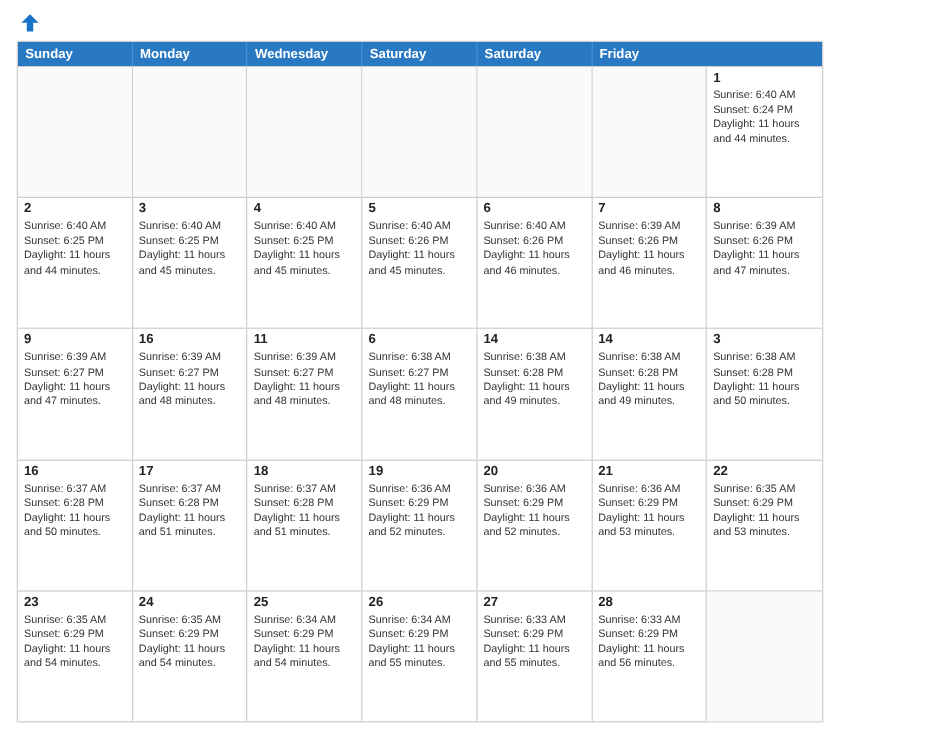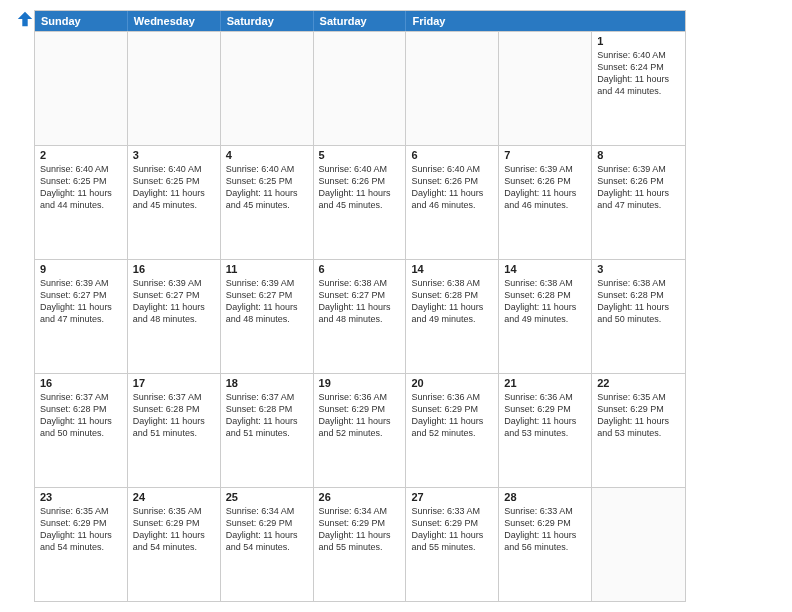--- a/index.html
+++ b/index.html
@@ -7,21 +7,21 @@
       width: 792px;
       height: 612px;
       font-family: Arial, sans-serif;
       background: #fff;
       overflow: hidden;
     }
     .page {
       width: 700px;
       height: 612px;
       display: flex;
-      flex-direction: row;
+      flex-direction: column;
       padding: 10px 14px 10px 14px;
     }
     .header {
       display: flex;
       justify-content: space-between;
       align-items: flex-start;
       margin-bottom: 6px;
     }
     .logo {
       display: flex;
@@ -128,20 +128,21 @@
     </div>
     <div class="title-block">
       <div class="month-title"></div>
       <div class="location"></div>
     </div>
   </div>
 
   <div class="calendar">
     <div class="cal-header">
     <div class="cal-header-cell">Sunday</div>
+        <div class="cal-header-cell">Monday</div>
         <div class="cal-header-cell">Wednesday</div>
         <div class="cal-header-cell">Saturday</div>
         <div class="cal-header-cell">Saturday</div>
         <div class="cal-header-cell">Friday</div>
       </div>
     <div class="cal-body">
     <div class="cal-row">
           <div class="cal-cell empty"></div>
           <div class="cal-cell empty"></div>
           <div class="cal-cell empty"></div>

